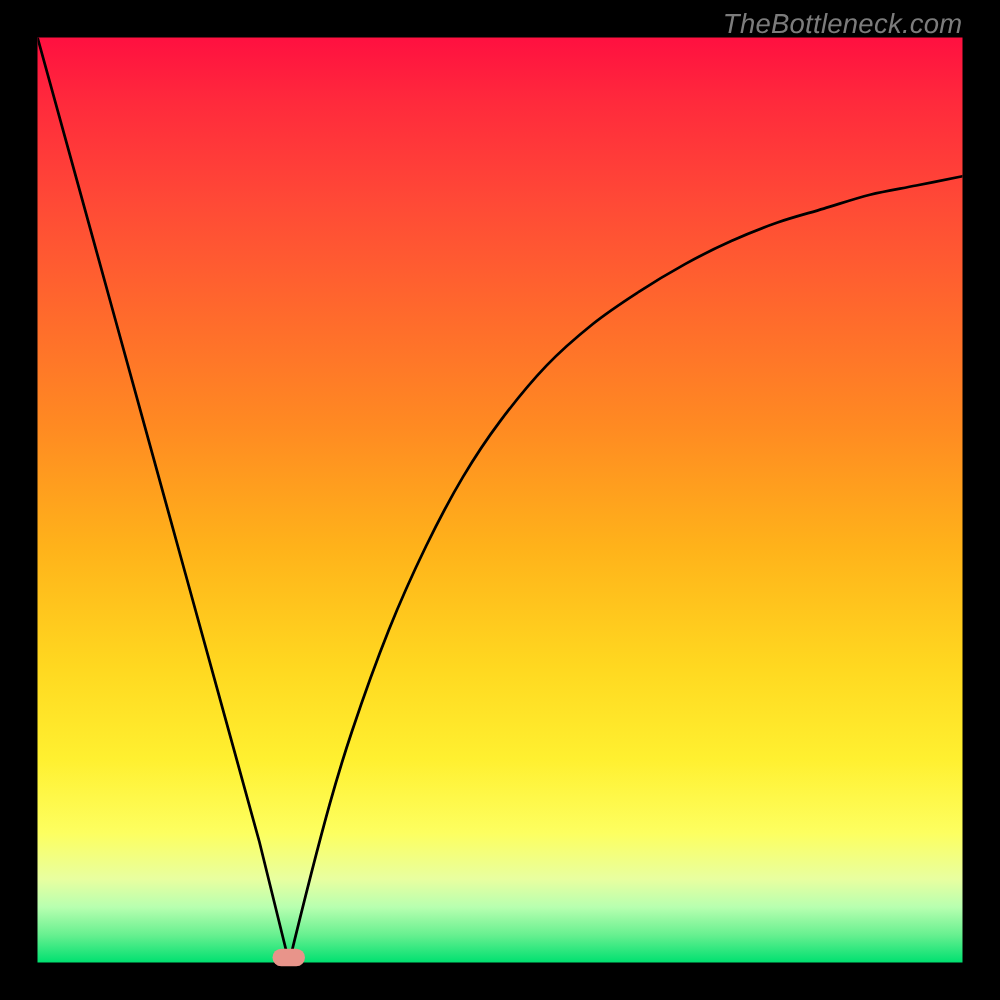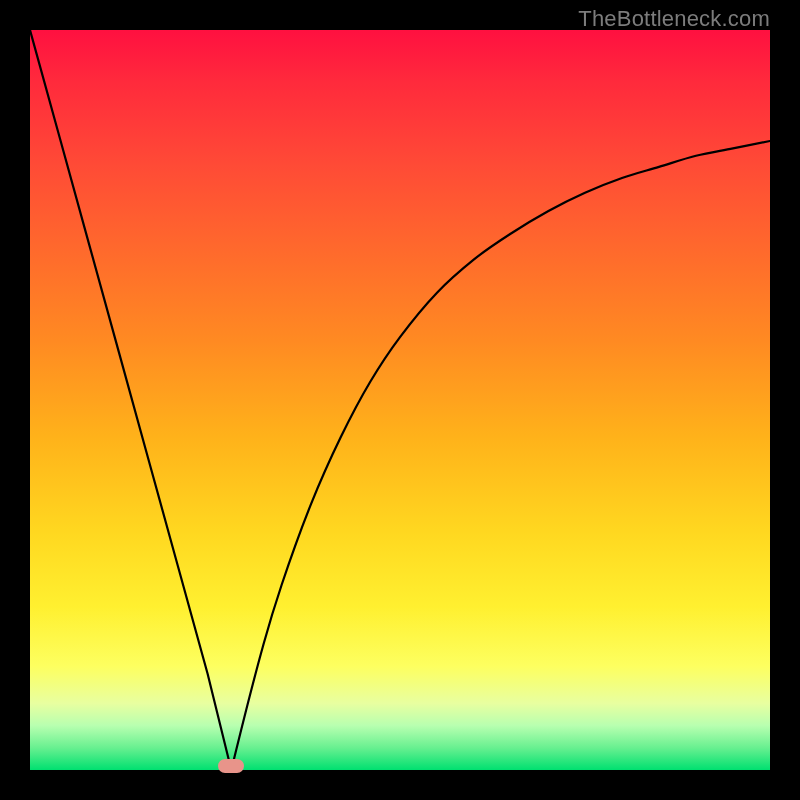--- a/index.html
+++ b/index.html
@@ -9,20 +9,21 @@
     height: 800px;
     overflow: hidden;
     background: #000;
     font-family: Arial, Helvetica, sans-serif;
   }
   .frame {
     position: relative;
     width: 784px;
     height: 800px;
     background: #000;
+    font-style: italic;
   }
   .plot {
     position: absolute;
     left: 30px;
     top: 30px;
     width: 740px;
     height: 740px;
     
     background: linear-gradient(
       to bottom,

